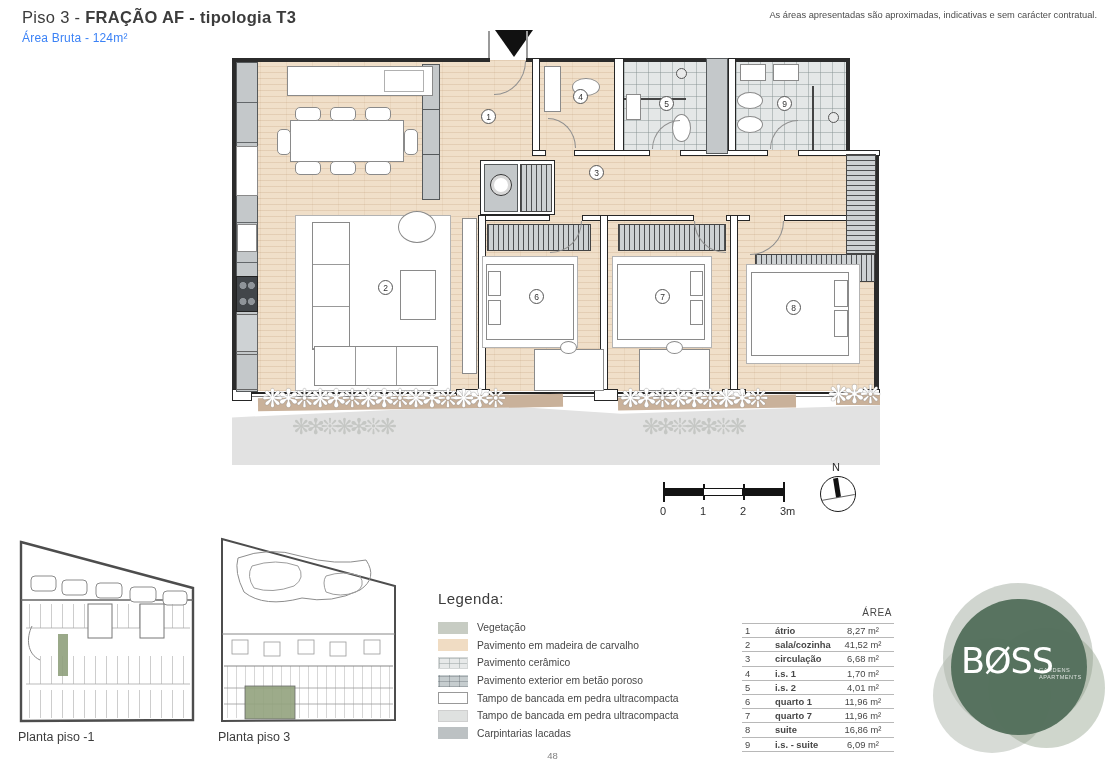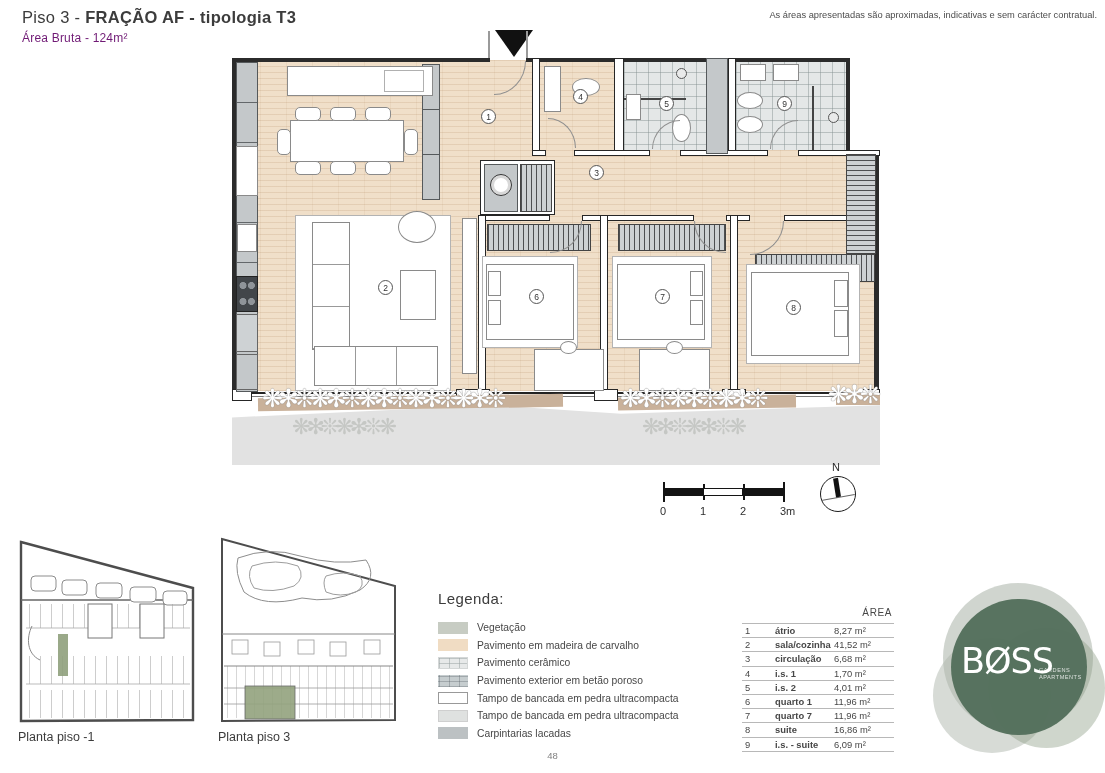--- a/index.html
+++ b/index.html
@@ -2,21 +2,21 @@
 <html><head>
 <meta charset="utf-8">
 <style>
   html,body{margin:0;padding:0;background:#fff;}
   .page{position:relative;width:1105px;height:773px;background:#fff;overflow:hidden;
         font-family:"Liberation Sans",sans-serif;color:#3f3f3f;}
   .a{position:absolute;box-sizing:border-box;}
   
   .title{left:22px;top:8px;font-size:16.5px;color:#3c3c3c;letter-spacing:.3px;}
   .title b{font-weight:bold;}
-  .subtitle{left:22px;top:31px;font-size:12px;color:#701a75;letter-spacing:.2px;}
+  .subtitle{left:22px;top:31px;font-size:12px;color:#3b82f6;letter-spacing:.2px;}
   .disclaimer{right:8px;top:10px;font-size:9.3px;color:#4c4c4c;}
   
   .plan{left:232px;top:58px;width:648px;height:407px;}
   .wood{background:#f0dfc9;
     background-image:repeating-linear-gradient(180deg,rgba(176,136,96,.20) 0 1px,transparent 1px 6px),
                      repeating-linear-gradient(90deg,rgba(176,136,96,.10) 0 1px,transparent 1px 26px);}
   .tile{background:#e4e7e7;
     background-image:repeating-linear-gradient(180deg,rgba(130,142,142,.45) 0 1px,transparent 1px 12px),
                      repeating-linear-gradient(90deg,rgba(130,142,142,.45) 0 1px,transparent 1px 12px);}
   .wallx{background:#2b2b2b;}
@@ -60,21 +60,21 @@
   .sw-cg{background:#dfe1e0;border-color:#cfcfcf;}
   .sw-carp{background:#bcc1c3;}
   .legend-label{font-size:10.3px;color:#474747;text-align:right;}
   
   .tbl{width:152px;font-size:9.4px;color:#474747;}
   .tbl-head{height:16px;text-align:right;font-size:10px;letter-spacing:.6px;padding-right:2px;}
   .trow{display:flex;align-items:center;height:13.2px;border-top:1px solid #b8b8b8;}
   .trow:last-child{border-bottom:1px solid #b8b8b8;}
   .tc-num{width:30px;padding-left:3px;}
   .tc-name{flex:1;font-weight:bold;}
-  .tc-area{width:58px;text-align:left;padding-right:2px;}
+  .tc-area{width:58px;text-align:center;padding-right:2px;}
   
   .siteplan-label{font-size:12.5px;color:#3c3c3c;margin-top:2px;}
   
   .logo-circle{border-radius:50%;}
   .logo-text{font-family:"DejaVu Sans",sans-serif;font-size:35px;color:#fff;letter-spacing:-1px;}
   .logo-tag{font-size:5.6px;color:rgba(255,255,255,.78);letter-spacing:.5px;line-height:7px;}
   .pagenum{left:0;right:0;bottom:12px;text-align:center;font-size:9.5px;color:#828282;}
 </style>
 </head>
 <body>

